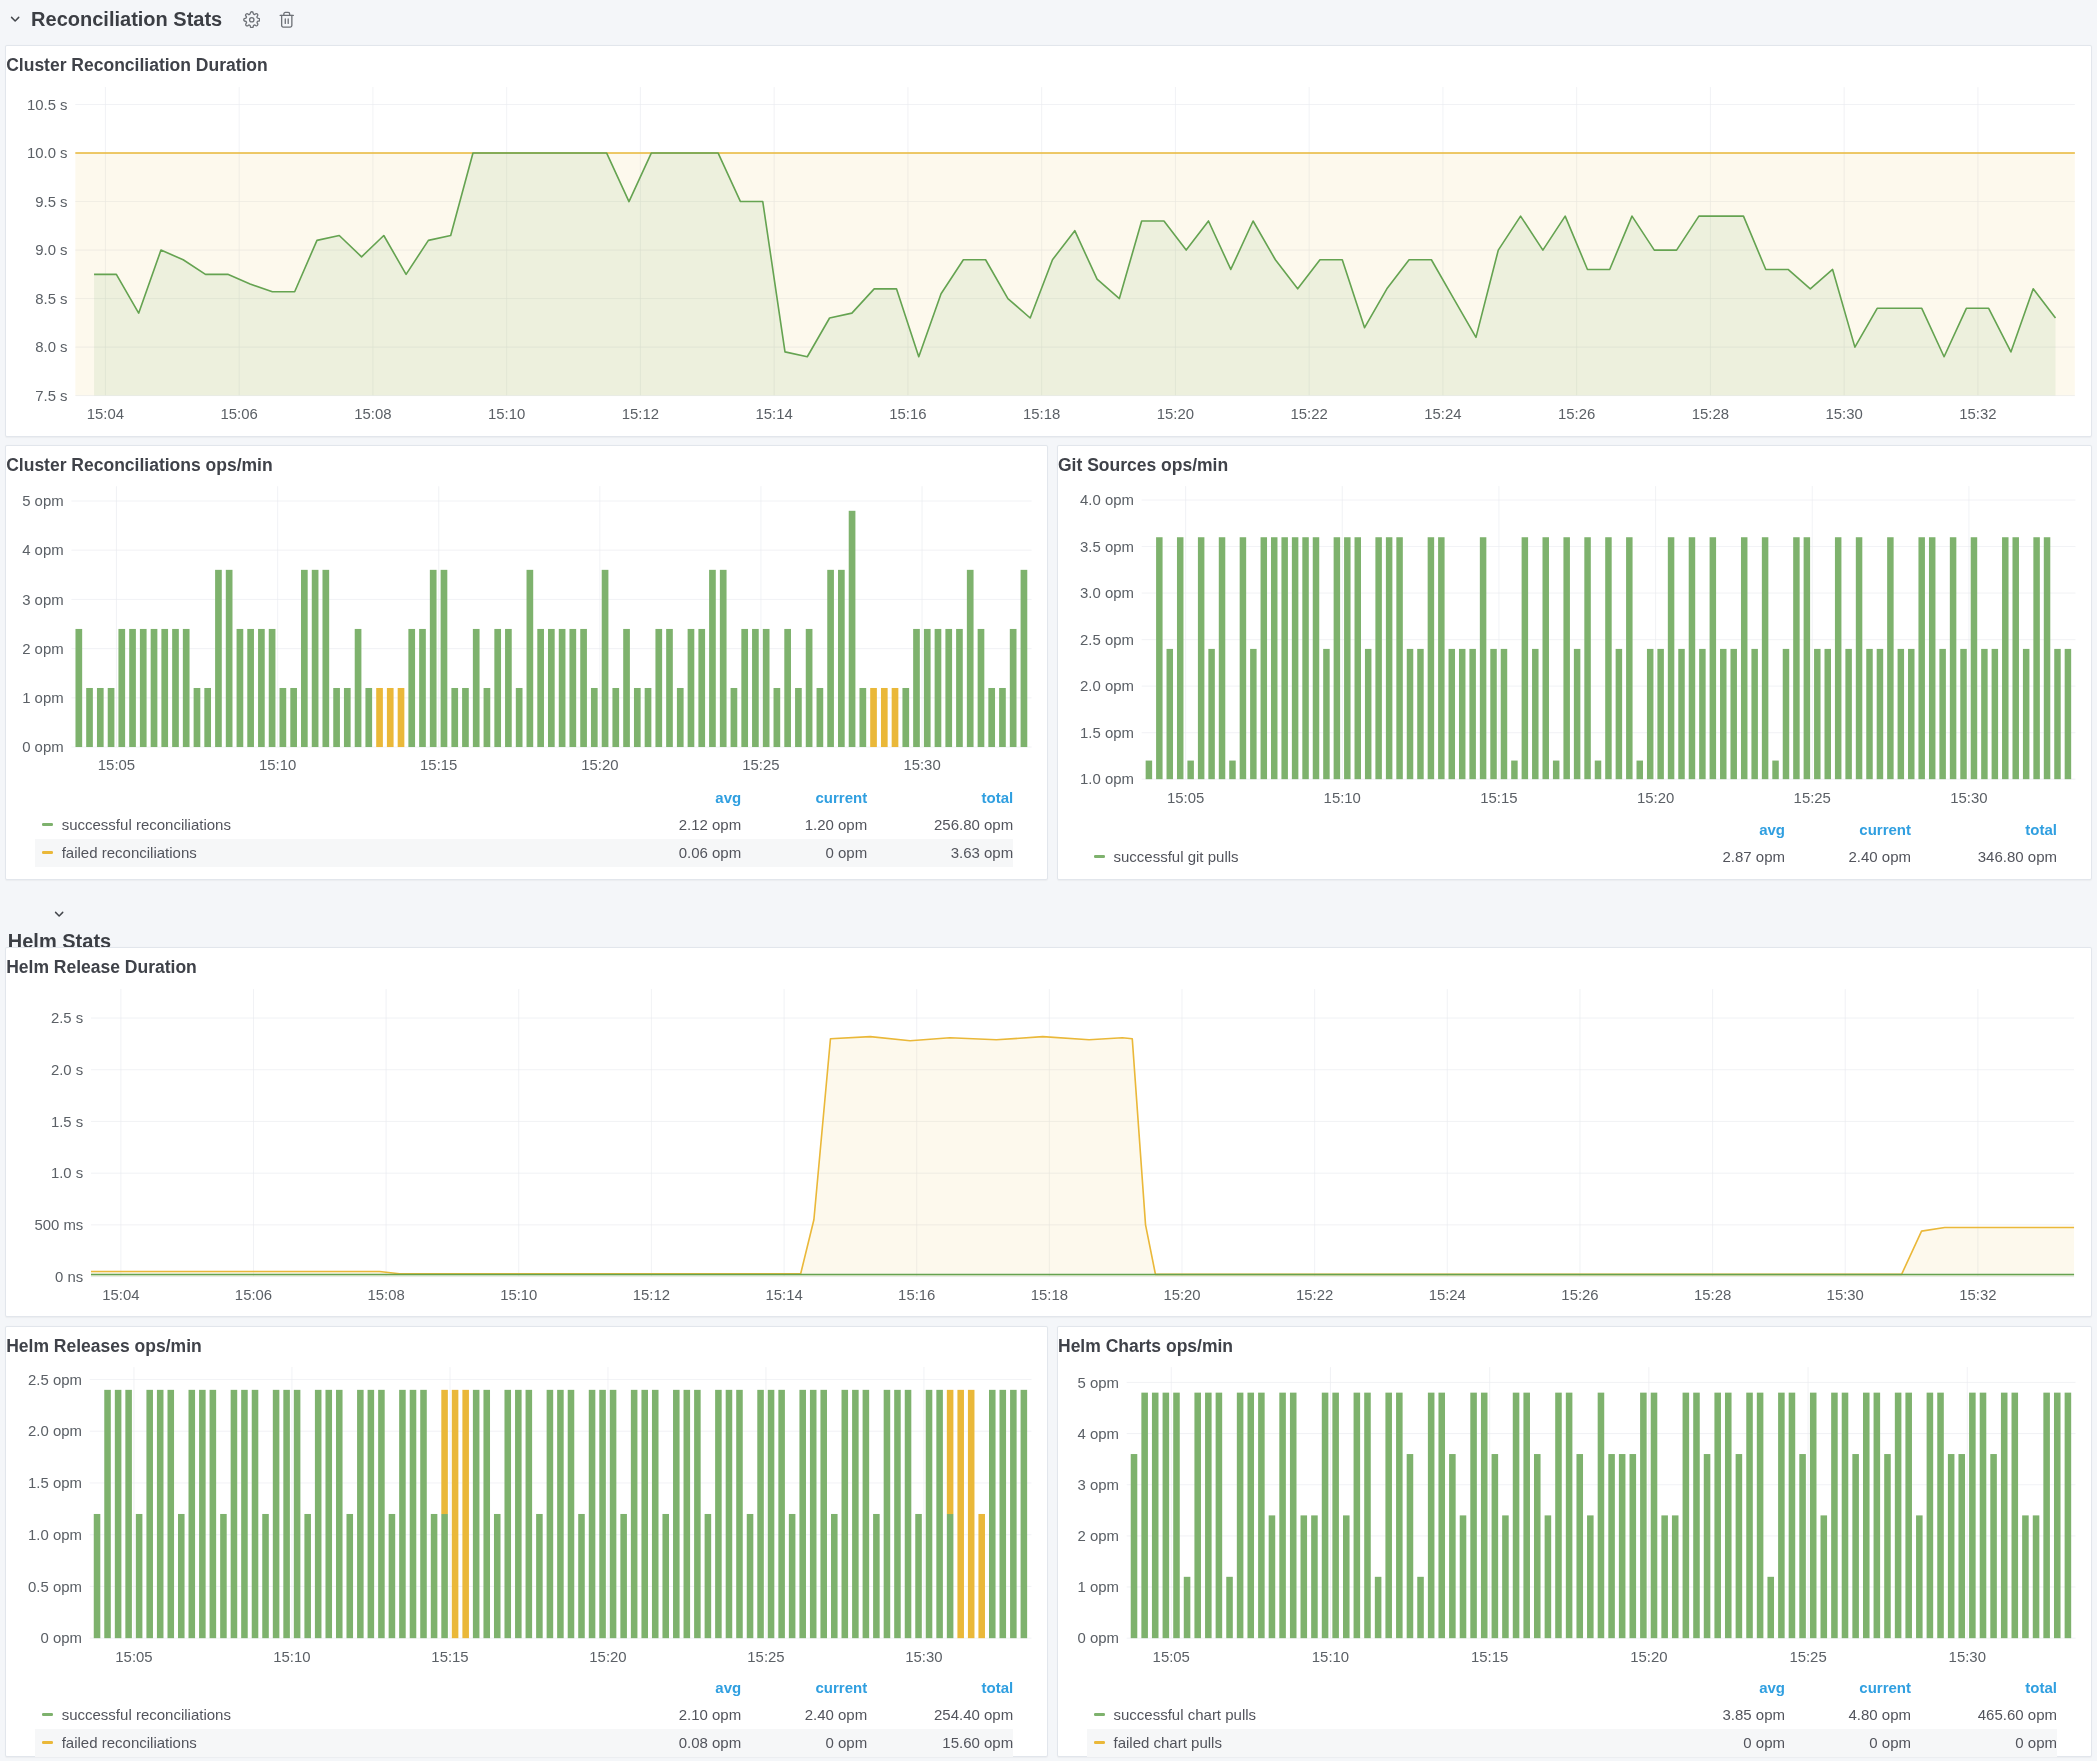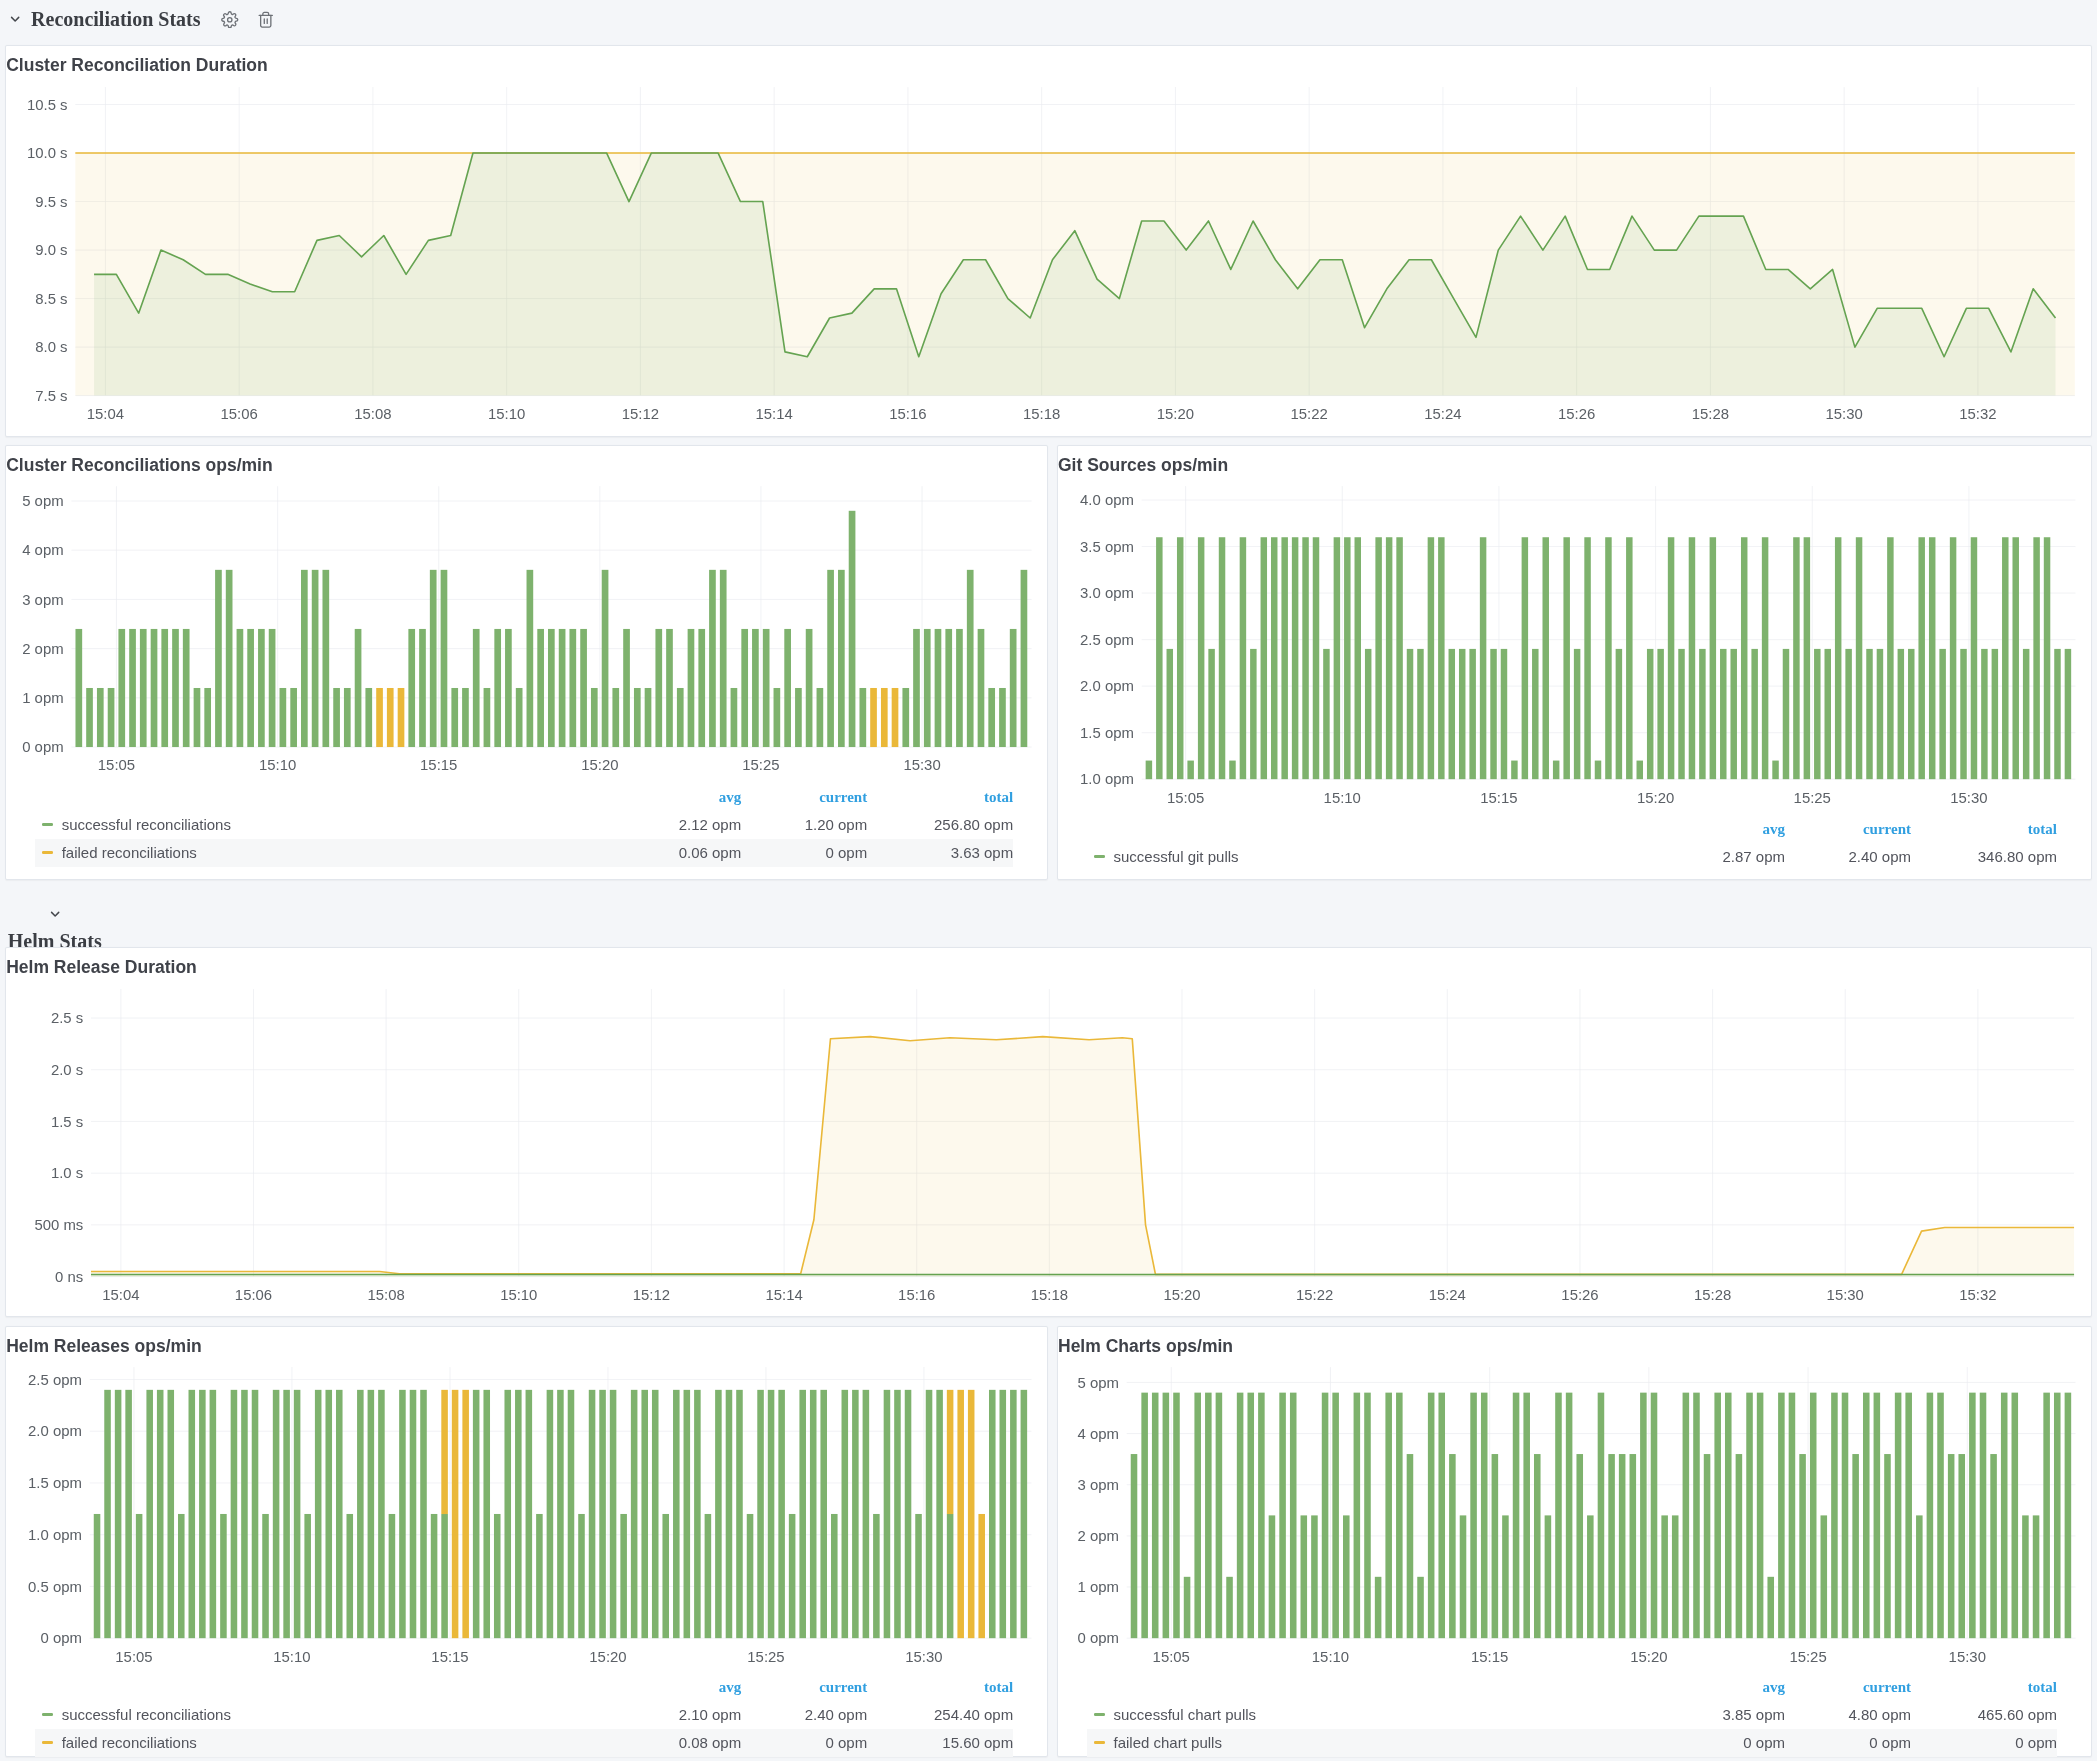--- a/index.html
+++ b/index.html
@@ -1,40 +1,40 @@
 <!DOCTYPE html>
 <html style="font-size:10.4px"><head>
 <meta charset="utf-8">
 <style>
   * { margin:0; padding:0; box-sizing:border-box; }
   html,body { width:2097px; height:1761px; }
   body { background:#f4f6f9; font-family:"Liberation Sans", sans-serif; color:#52545c; position:relative; overflow:hidden; }
   .section-header { position:absolute; display:flex; align-items:center; gap:9px; height:39px; left:7.8px; color:#3d4046; }
-  .section-title { font-size:20px; font-weight:700; color:#3b3e44;font-family:Liberation Serif, serif; }
+  .section-title { font-size:20px; font-weight:700; color:#3b3e44; }
   .sec-icon { color:#6d7177; display:flex; align-items:center; cursor:pointer; }
   .chev { color:#44474d; display:flex; align-items:center; }
   .panel { position:absolute; background:#ffffff; border:0.6px solid #e2e6ec; border-radius:1.9px; box-shadow:0 0.6px 1.3px rgba(0,0,0,0.04); }
   .panel-title { position:absolute; top:9px; left:0; right:0; text-align:left; font-size:17.5px; font-weight:700; color:#3f4249; cursor:pointer; }
   .chart { position:absolute; left:6.5px; right:6.5px; }
   svg text { font-family:"Liberation Sans", sans-serif; font-size:23px; fill:#5b6066; }
   svg .grid { stroke:#e9ebef; stroke-width:1; }
   svg .ty { text-anchor:end; }
   svg .tx { text-anchor:middle; }
   .legend { position:absolute; left:29px; right:34px; font-size:15px; color:#52545c; }
   .lhead, .lrow { display:flex; align-items:center; }
   .lhead { height:25px; }
   .lrow { height:28.5px; }
   .lrow.stripe { background:#f6f7f8; }
   .lname { flex:1; display:flex; align-items:center; gap:9px; padding-left:6.5px; cursor:pointer; }
   .mark { display:inline-block; width:11px; height:2.6px; border-radius:1.3px; flex:none; }
   .lcol { text-align:right; }
   .c-avg { width:110px; }
   .c-cur { width:126px; }
   .c-tot { width:146px;text-align:right; }
-  .lhead .lcol { color:#309fe0; font-weight:700; cursor:pointer;font-family:Liberation Serif, serif; }
+  .lhead .lcol { color:#309fe0; font-weight:700; cursor:pointer; }
 </style>
 </head>
 <body>
 
 <div class="section-header" style="top:0;">
   <span class="chev">
     <svg width="14.3" height="14.3" viewBox="0 0 24 24" fill="none" stroke="currentColor" stroke-width="2.5" stroke-linecap="round" stroke-linejoin="round">
         <polyline points="6 9 12 15 18 9"></polyline>
       </svg>
   </span>

